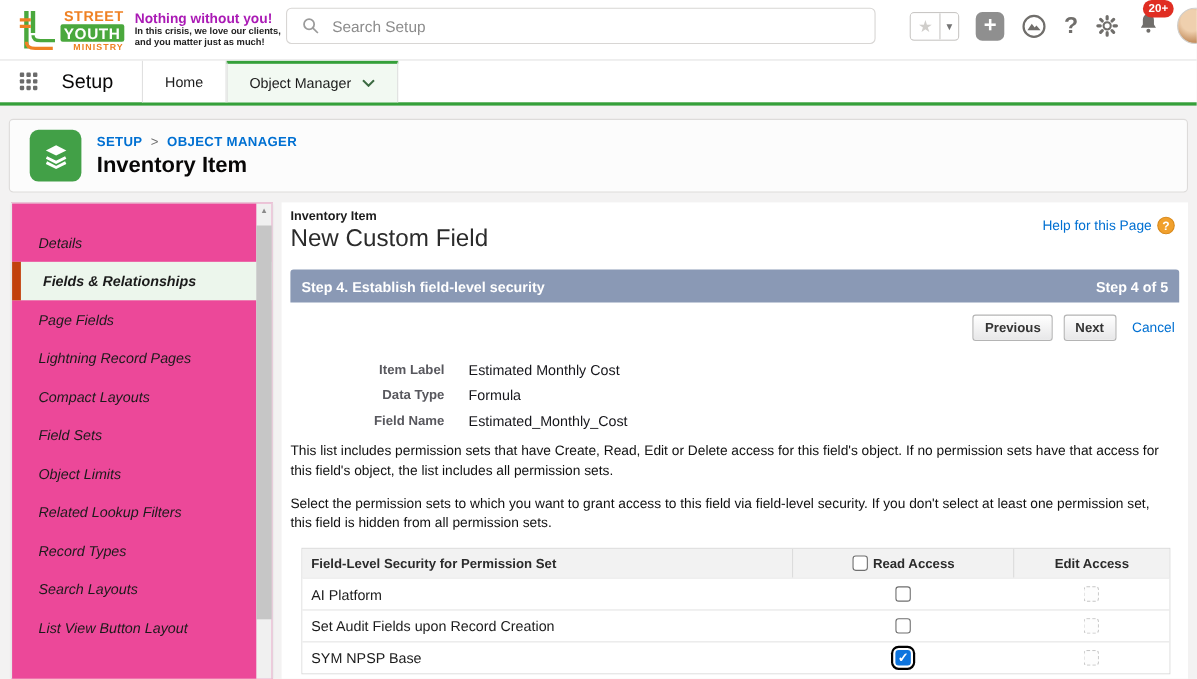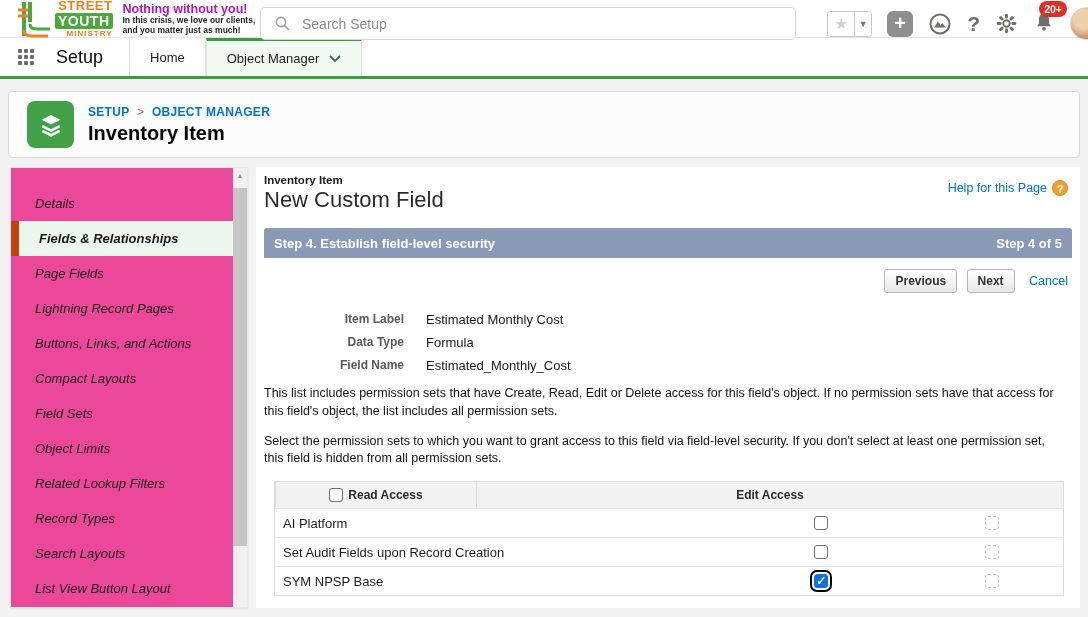--- a/index.html
+++ b/index.html
@@ -1,20 +1,20 @@
 <!DOCTYPE html>
 <html><head>
 <meta charset="utf-8">
 <style>
   * { margin:0; padding:0; box-sizing:border-box; }
   html,body { width:1088px; height:617px; overflow:hidden;
     font-family:"Liberation Sans", sans-serif; background:#f3f2f2; }
 
   
-  .topbar { height:38px; background:#fff; border-bottom:1px solid #e3e3e3;
+  .topbar { height:55px; background:#fff; border-bottom:1px solid #e3e3e3;
     position:relative; display:flex; align-items:center; }
   .logo-area { display:flex; align-items:center; margin-left:16px; }
   .logo-mark { width:34px; height:38px; margin-right:5px; }
   .logo-text { display:flex; flex-direction:column; align-items:flex-end; line-height:1; }
   .logo-l1 { color:#ef8123; font-weight:bold; font-size:13px; letter-spacing:.5px; }
   .logo-l2 { color:#fff; background:#4aa83d; font-weight:bold; font-size:14px;
     padding:1px 3px; border-radius:2px; margin:1px 0; letter-spacing:.5px; }
   .logo-l3 { color:#ef8123; font-weight:bold; font-size:8px; letter-spacing:1px; }
   .tagline { margin-left:10px; line-height:1.15; }
   .tagline-title { color:#aa1ab5; font-weight:bold; font-size:12.5px; }
@@ -237,21 +237,20 @@
   </div>
 </div>
 
 <div class="content-row">
   <div class="sidebar-card">
     <div class="sb-list" id="sb-list">
         <div class="sb-item">Details</div>
         <div class="sb-item active">Fields &amp; Relationships</div>
         <div class="sb-item">Page Fields</div>
         <div class="sb-item">Lightning Record Pages</div>
-        <div class="sb-item">Buttons, Links, and Actions</div>
         <div class="sb-item">Compact Layouts</div>
         <div class="sb-item">Field Sets</div>
         <div class="sb-item">Object Limits</div>
         <div class="sb-item">Related Lookup Filters</div>
         <div class="sb-item">Record Types</div>
         <div class="sb-item">Search Layouts</div>
         <div class="sb-item">List View Button Layout</div>
       </div>
     <div class="sb-scroll">
       <div class="sb-arrow">▲</div>
@@ -295,20 +294,21 @@
           <div class="d-label">Field Name</div>
           <div class="d-value">Estimated_Monthly_Cost</div>
         </div>
       </div>
 
     <div class="para">This list includes permission sets that have Create, Read, Edit or Delete access for this field's object. If no permission sets have that access for this field's object, the list includes all permission sets.</div>
     <div class="para">Select the permission sets to which you want to grant access to this field via field-level security. If you don't select at least one permission set, this field is hidden from all permission sets.</div>
 
     <div class="fls-table">
       <div class="t-head">
+        <div class="t-name-col">Field-Level Security for Permission Set</div>
         <div class="t-read-col">
           <span class="cb"></span>
           <span>Read Access</span>
         </div>
         <div class="t-edit-col">Edit Access</div>
       </div>
       <div id="t-body">
           <div class="t-row">
             <div class="t-name-col">AI Platform</div>
             <div class="t-read-col">

